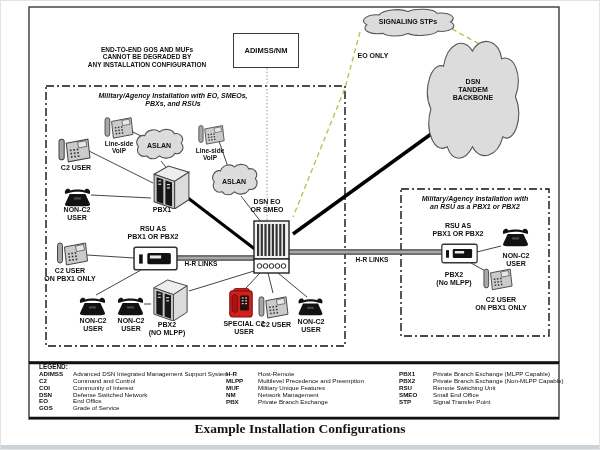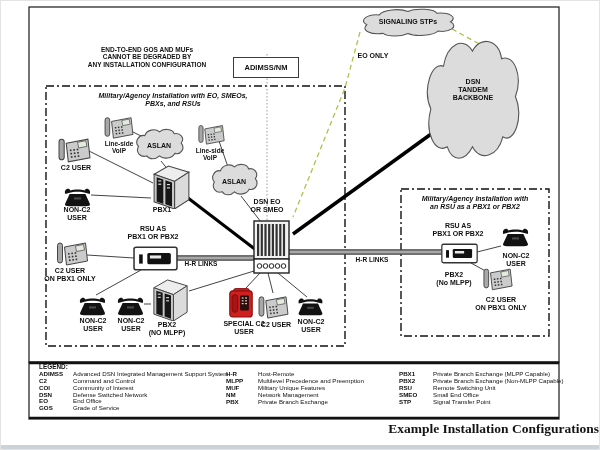--- a/index.html
+++ b/index.html
@@ -5,30 +5,30 @@
   html,body { margin:0; padding:0; background:#fff; }
   #page { position:relative; width:600px; height:450px; background:#fff; overflow:hidden;
           border:1px solid #e3e3e3; box-sizing:border-box;
           font-family:"Liberation Sans",sans-serif; }
   svg.canvas { position:absolute; left:0; top:0; }
   .lbl { position:absolute; transform:translateX(-50%); text-align:center;
          font:bold 7px/1.15 "Liberation Sans",sans-serif; color:#101010;
          white-space:pre-line; pointer-events:none; }
   .lbl.small { font-size:6.5px; }
   .lbl.italic { font-style:italic; }
-  .adimss-box { position:absolute; left:232px; top:32px; width:66px; height:21px;
+  .adimss-box { position:absolute; left:232px; top:32px; width:66px; height:35px;
                 background:#fff; border:1.5px solid #3a3a3a; box-sizing:border-box;
                 display:flex; align-items:center; justify-content:center;
-                font:bold 7.5px "Liberation Sans",sans-serif; color:#101010;margin-top:24px; }
+                font:bold 7.5px "Liberation Sans",sans-serif; color:#101010; }
   .legend-col { position:absolute; }
   .legend-title { font:bold 6.4px/6.9px "Liberation Sans",sans-serif; color:#101010; }
   .lrow { display:flex; height:6.9px; font:normal 6.2px/6.9px "Liberation Sans",sans-serif; color:#101010; }
   .lrow .term { font-weight:bold; flex:0 0 34px; }
   .legend-col.c2 .lrow .term { flex-basis:32px; }
-  .caption { position:absolute; left:0; right:0; top:420px; text-align:right;
+  .caption { position:absolute; left:0; right:0; top:420px; text-align:center;
              font:bold 13.5px "Liberation Serif",serif; color:#141414; }
   .bottom-strip { position:absolute; left:0; top:444px; width:600px; height:6px; background:#ccd3d8; }
 </style>
 </head>
 <body>
 
 <div id="page">
 
   <svg class="canvas" width="600" height="450" viewBox="0 0 600 450">
     <defs>

